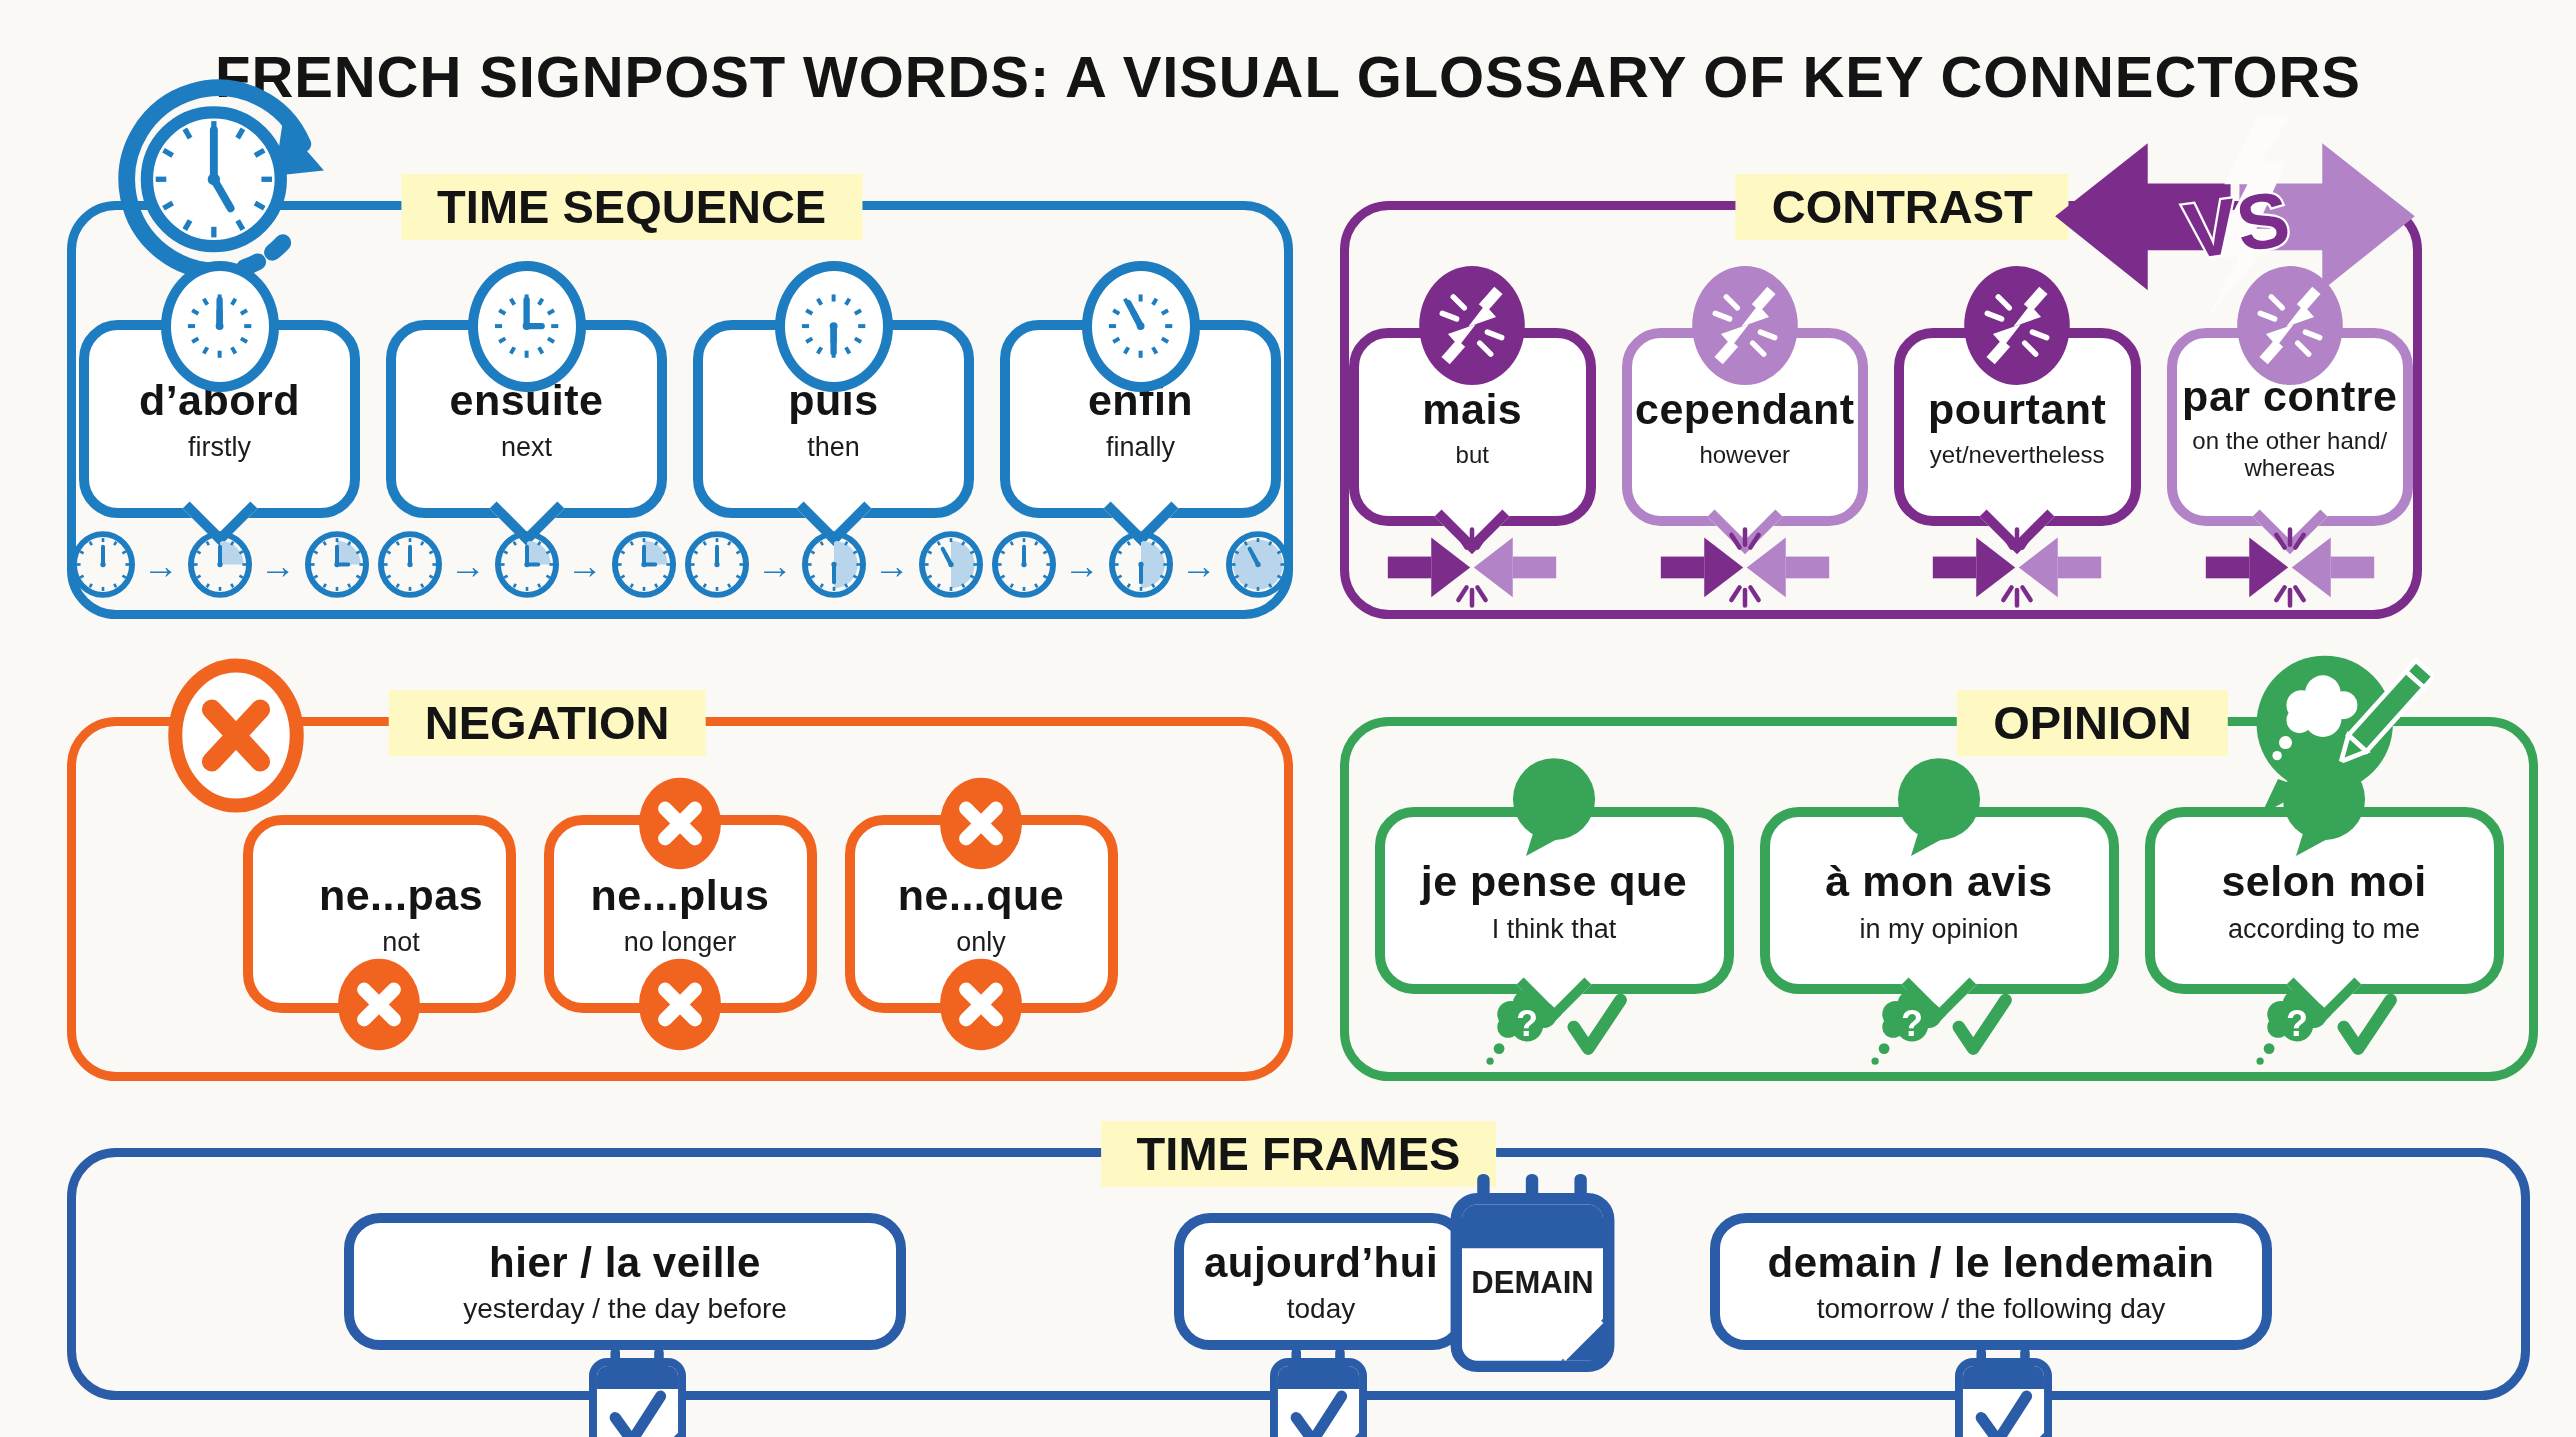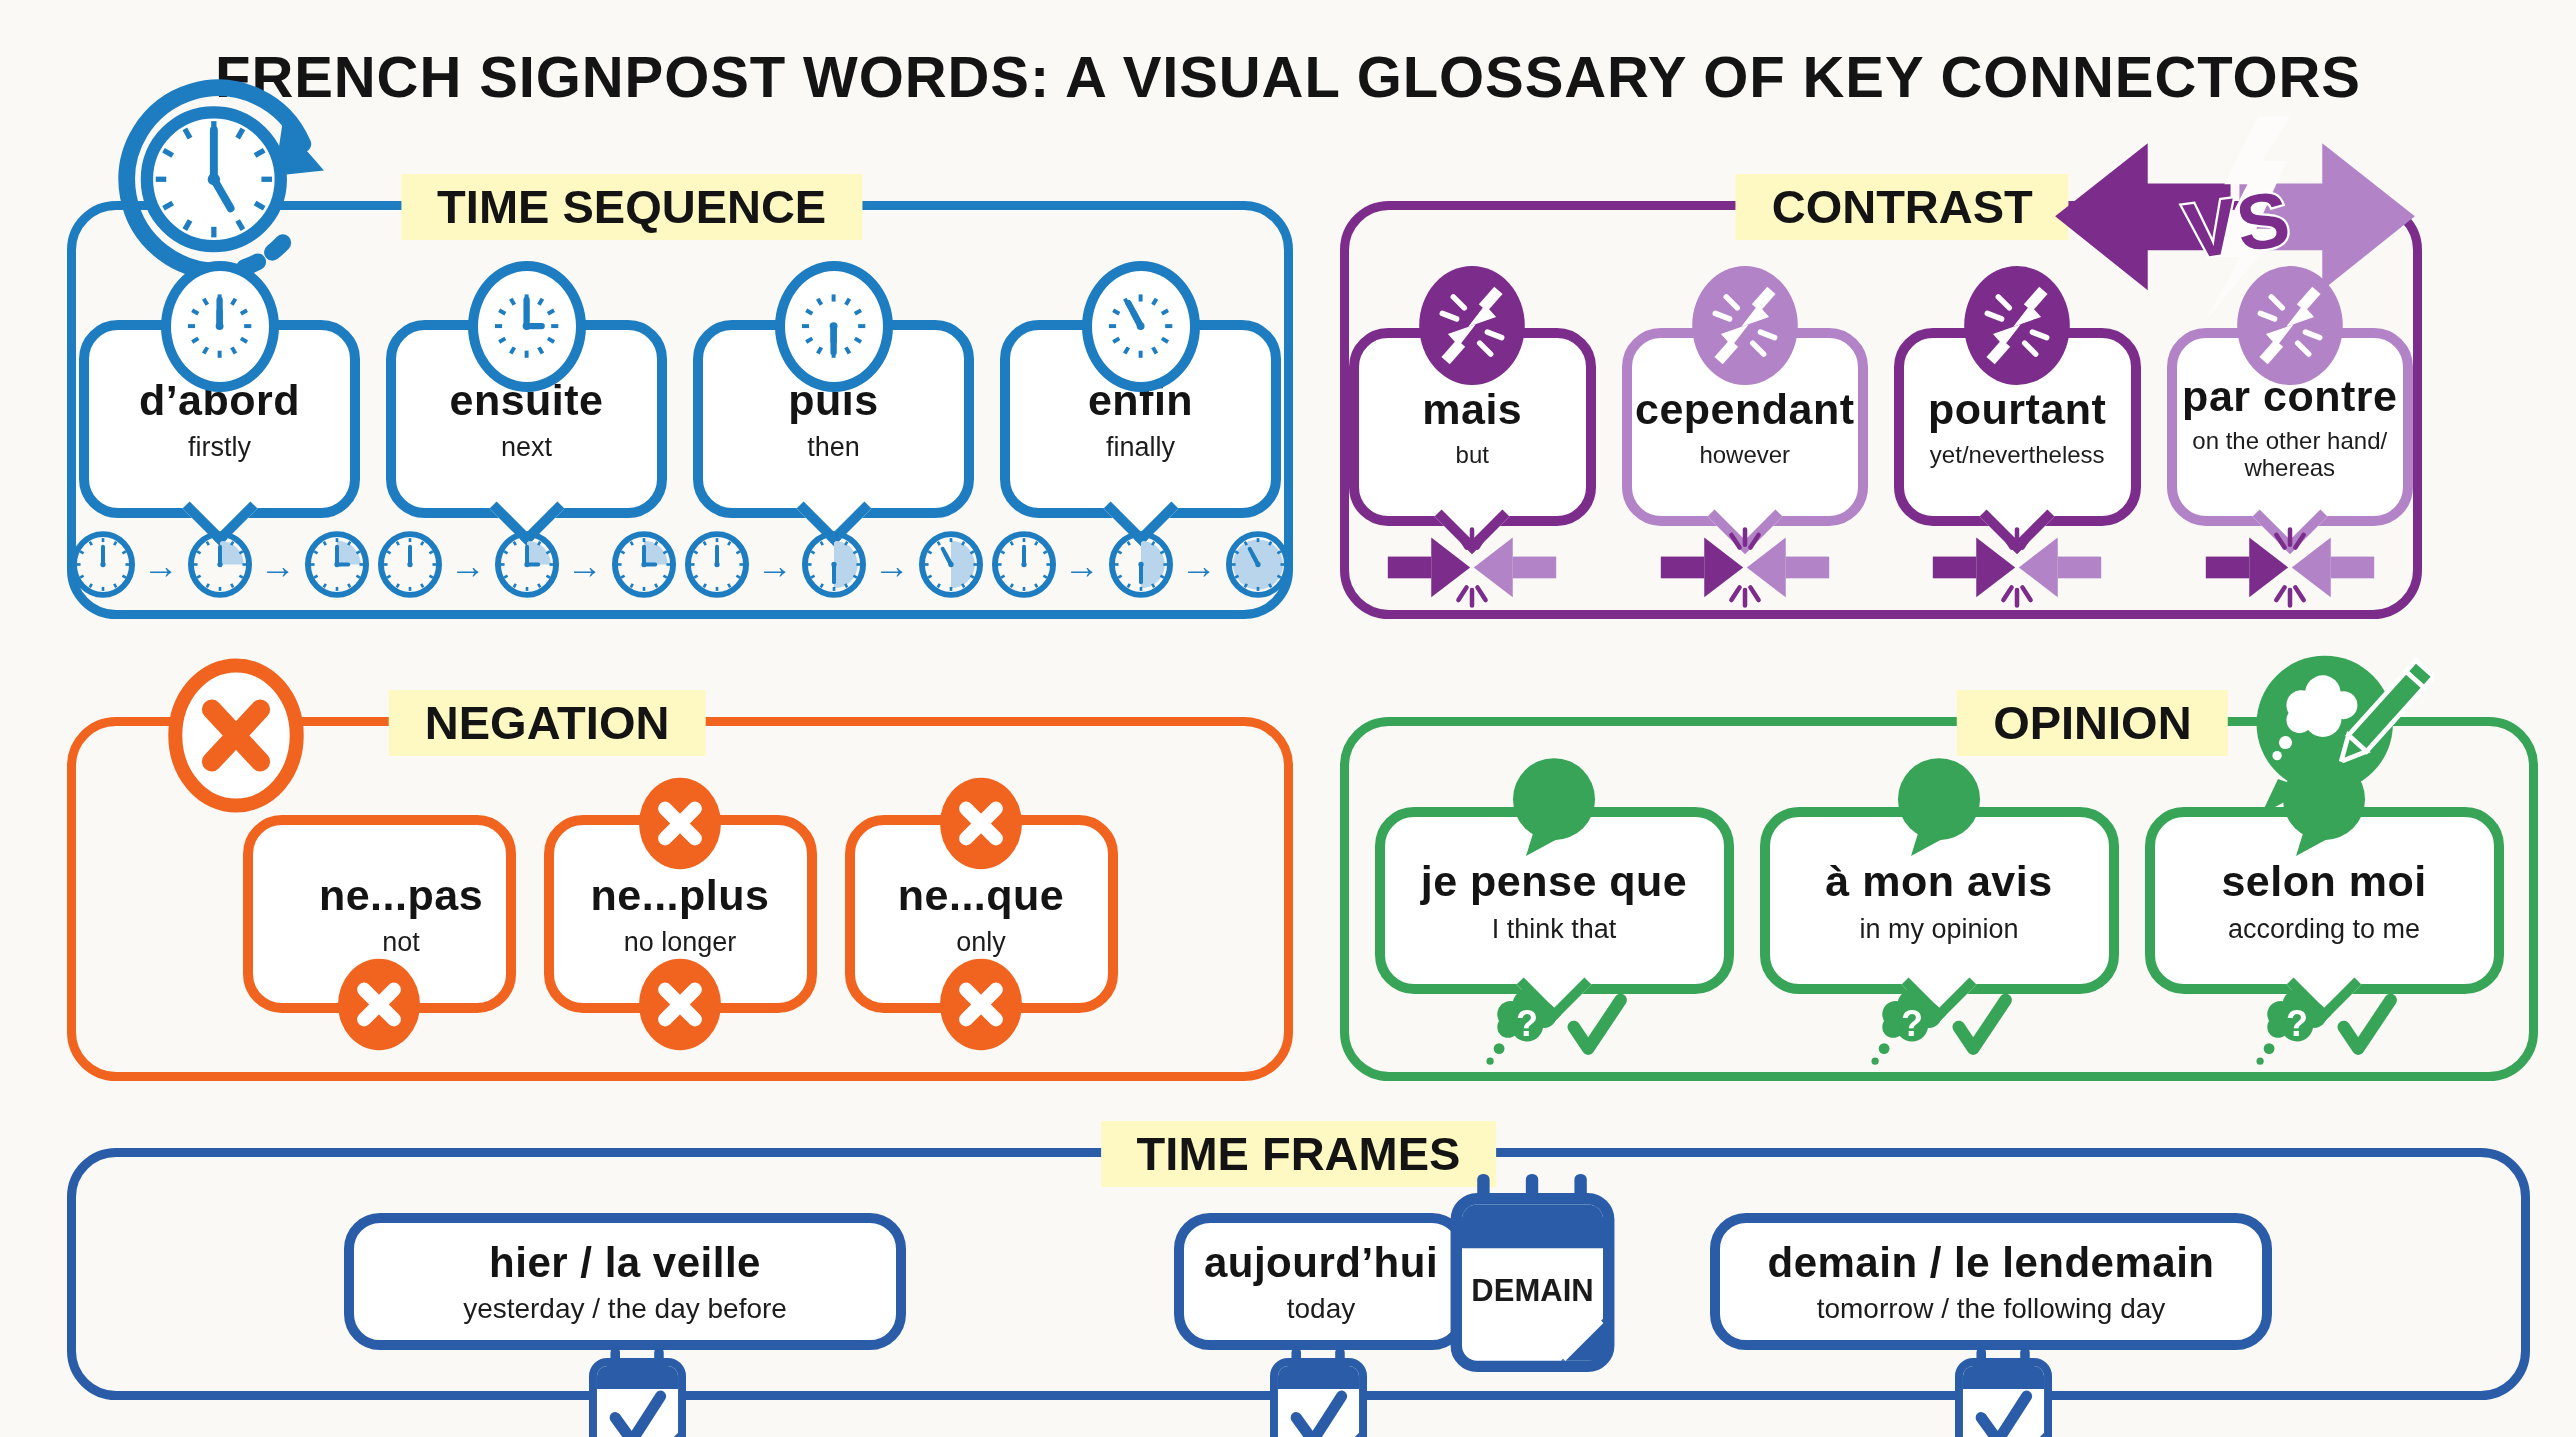--- a/index.html
+++ b/index.html
@@ -670,21 +670,21 @@
         <div class="en">tomorrow / the following day</div>
       </div>
       <div class="tf-cal" style="left: 1374px; top: 15px;"><svg viewBox="0 0 172 212" width="100%" height="100%">
   <rect x="28" y="2" width="13" height="46" rx="6" fill="#2a5ca8"></rect>
   <rect x="79" y="2" width="13" height="46" rx="6" fill="#2a5ca8"></rect>
   <rect x="130" y="2" width="13" height="46" rx="6" fill="#2a5ca8"></rect>
   <rect x="6" y="28" width="160" height="176" rx="22" fill="#fff" stroke="#2a5ca8" stroke-width="12"></rect>
   <path d="M12,48 a16,16 0 0 1 16,-14 h116 a16,16 0 0 1 16,14 v32 h-148 Z" fill="#2a5ca8"></path>
   <polygon points="116,198 160,198 160,154" fill="#2a5ca8"></polygon>
   <path d="M118,196 L158,156" stroke="#fff" stroke-width="7"></path>
-        </svg><div style="position: absolute; left: 0px; right: 0px; top: 101px; text-align: center; font-size: 31px; font-weight: 800; color: rgb(27, 27, 27);">DEMAIN</div></div>
+        </svg><div style="position: absolute; left: 0px; right: 0px; top: 93px; text-align: center; font-size: 31px; font-weight: 800; color: rgb(27, 27, 27);">DEMAIN</div></div>
       <div class="tf-check" style="left: 513px; top: 185px;"><svg viewBox="0 0 122 152" width="100%" height="100%">
   <rect x="27" y="2" width="12" height="38" rx="6" fill="#2a5ca8"></rect>
   <rect x="82" y="2" width="12" height="38" rx="6" fill="#2a5ca8"></rect>
   <rect x="5" y="20" width="112" height="126" rx="18" fill="#fff" stroke="#2a5ca8" stroke-width="10"></rect>
   <path d="M10,38 a13,13 0 0 1 13,-13 h76 a13,13 0 0 1 13,13 v16 h-102 Z" fill="#2a5ca8"></path>
   <path d="M33,90 l21,29 l36,-56" stroke="#2a5ca8" stroke-width="14" fill="none" stroke-linecap="round" stroke-linejoin="round"></path>
   <polygon points="80,141 112,141 112,109" fill="#2a5ca8"></polygon>
         </svg></div>
       <div class="tf-check" style="left: 1194px; top: 185px;"><svg viewBox="0 0 122 152" width="100%" height="100%">
   <rect x="27" y="2" width="12" height="38" rx="6" fill="#2a5ca8"></rect>

